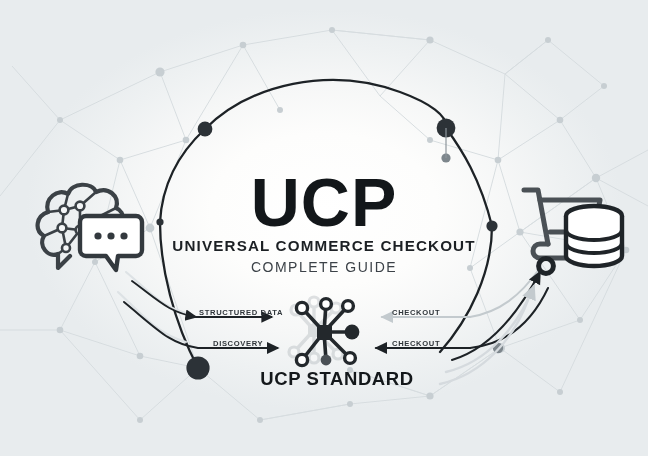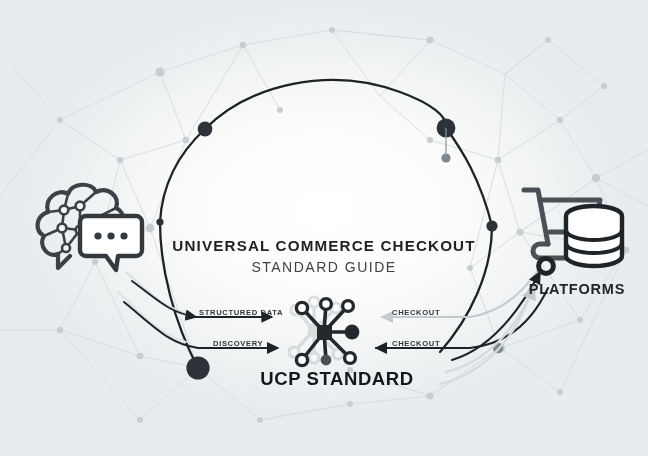--- a/index.html
+++ b/index.html
@@ -335,26 +335,26 @@
         <circle cx="66" cy="18" r="5.4"></circle>
         <circle cx="20" cy="72" r="5.6"></circle>
         <circle cx="68" cy="70" r="5.4"></circle>
       </g>
       <circle cx="44" cy="72" r="5.4" fill="#4a5055"></circle>
       <circle cx="70" cy="44" r="7.4" fill="#23282c"></circle>
       <rect x="35" y="37" width="15" height="15" fill="#23282c"></rect>
     </svg>
   </div>
 
+  <div class="center-text" id="ucpTitle">UCP</div>
   <div class="center-text" id="ucpSub1">UNIVERSAL COMMERCE CHECKOUT</div>
-  <div class="center-text" id="ucpSub2">STANDARD GUIDE</div>
+  <div class="center-text" id="ucpSub2">COMPLETE GUIDE</div>
 
 
   <div class="side-label" id="commerceLabel">
-    <div>PLATFORMS</div>
   </div>
 
   <div id="ucpStandardLabel">UCP STANDARD</div>
 
   <div class="flow-cap" id="capStructured">STRUCTURED DATA</div>
   <div class="flow-cap" id="capDiscovery">DISCOVERY</div>
   <div class="flow-cap" id="capCheckout1">CHECKOUT</div>
   <div class="flow-cap" id="capCheckout2">CHECKOUT</div>
 
 </div>

